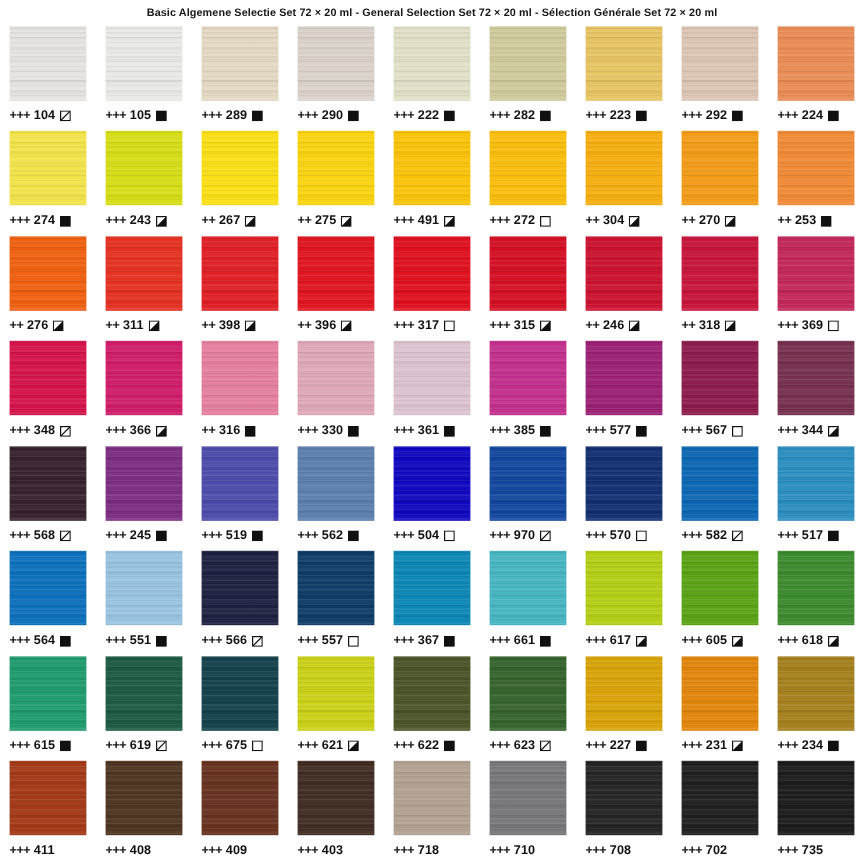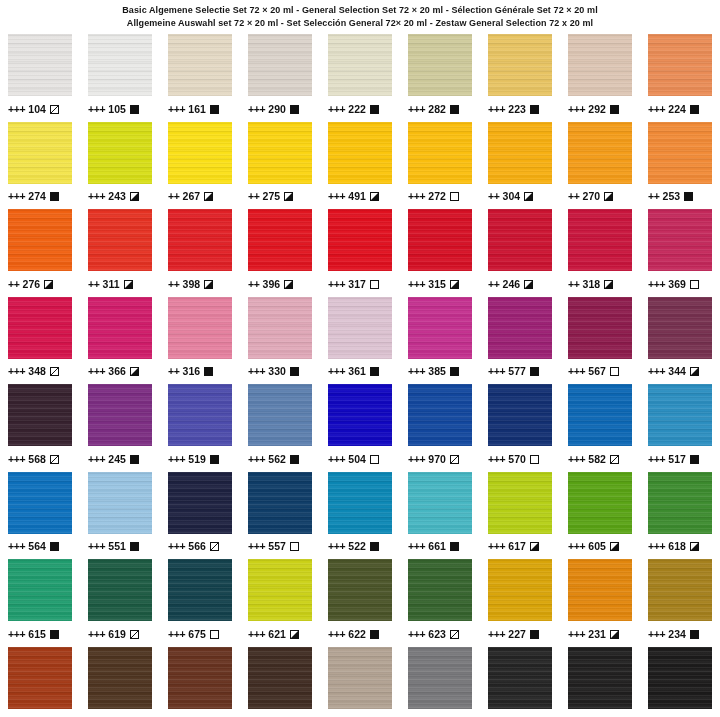--- a/index.html
+++ b/index.html
@@ -109,21 +109,20 @@
   }
   .opacity-icon svg{display:block;width:9px;height:9px;}
 </style>
 </head>
 <body>
 
 <div id="chart-root">
 
   <div class="header">
     <div class="header-line">Basic Algemene Selectie Set 72 × 20 ml  - General Selection Set 72 × 20 ml - Sélection Générale Set 72 × 20 ml</div>
-    <div class="header-line">Allgemeine Auswahl set 72 × 20 ml - Set Selección General 72× 20 ml - Zestaw General Selection 72 x 20 ml</div>
   </div>
 
   <div class="swatch-grid" id="swatch-grid">
       <div class="cell">
         <div class="chip" style="background: rgb(230, 228, 226);"></div>
         <div class="label-row">
           <span class="plus">+++</span>
           <span class="code">104</span>
           <span class="opacity-icon">
             <svg viewBox="0 0 9 9">
@@ -142,21 +141,21 @@
             <svg viewBox="0 0 9 9">
               <rect x="0.5" y="0.5" width="8" height="8" fill="#111" stroke="#111" stroke-width="1"></rect>
             </svg>
           </span>
         </div>
       </div>
       <div class="cell">
         <div class="chip" style="background: rgb(228, 217, 196);"></div>
         <div class="label-row">
           <span class="plus">+++</span>
-          <span class="code">161</span>
+          <span class="code">289</span>
           <span class="opacity-icon">
             <svg viewBox="0 0 9 9">
               <rect x="0.5" y="0.5" width="8" height="8" fill="#111" stroke="#111" stroke-width="1"></rect>
             </svg>
           </span>
         </div>
       </div>
       <div class="cell">
         <div class="chip" style="background: rgb(219, 211, 203);"></div>
         <div class="label-row">
@@ -726,21 +725,21 @@
             <svg viewBox="0 0 9 9">
               <rect x="0.5" y="0.5" width="8" height="8" stroke="#111" stroke-width="1" fill="none"></rect>
             </svg>
           </span>
         </div>
       </div>
       <div class="cell">
         <div class="chip" style="background: rgb(11, 135, 181);"></div>
         <div class="label-row">
           <span class="plus">+++</span>
-          <span class="code">522</span>
+          <span class="code">367</span>
           <span class="opacity-icon">
             <svg viewBox="0 0 9 9">
               <rect x="0.5" y="0.5" width="8" height="8" fill="#111" stroke="#111" stroke-width="1"></rect>
             </svg>
           </span>
         </div>
       </div>
       <div class="cell">
         <div class="chip" style="background: rgb(70, 182, 194);"></div>
         <div class="label-row">

